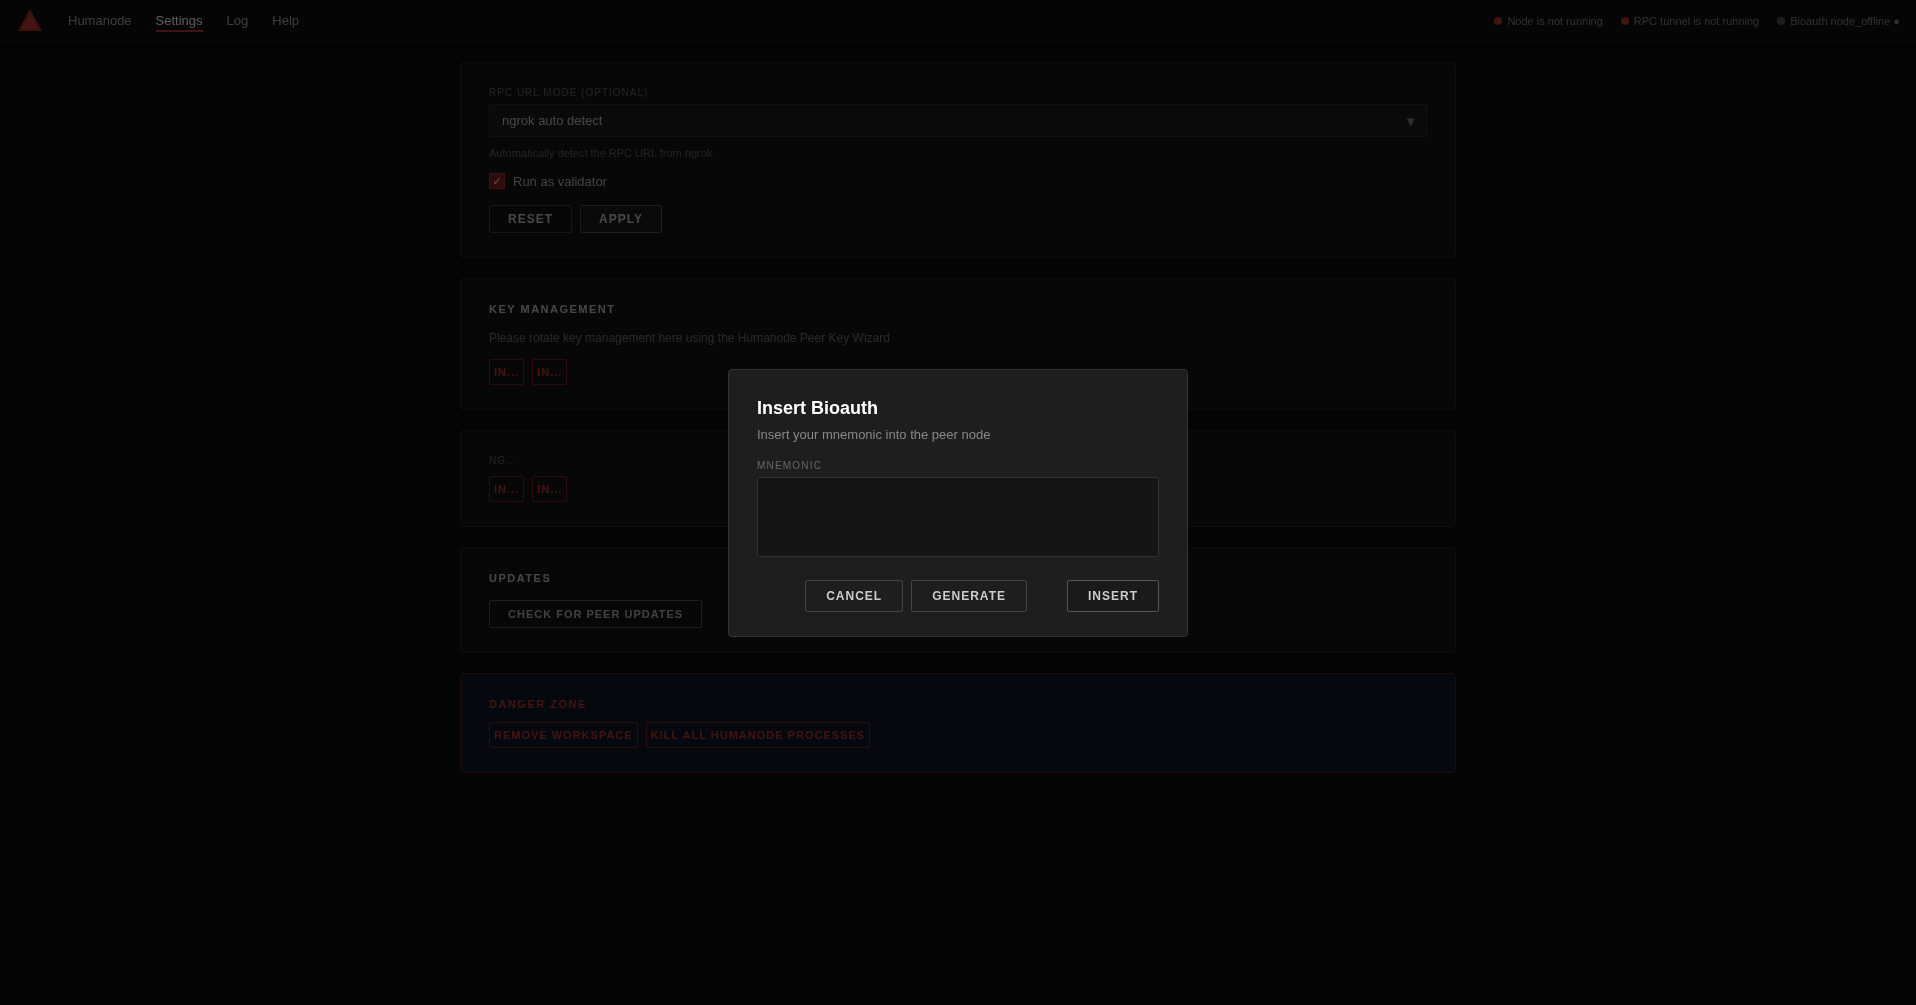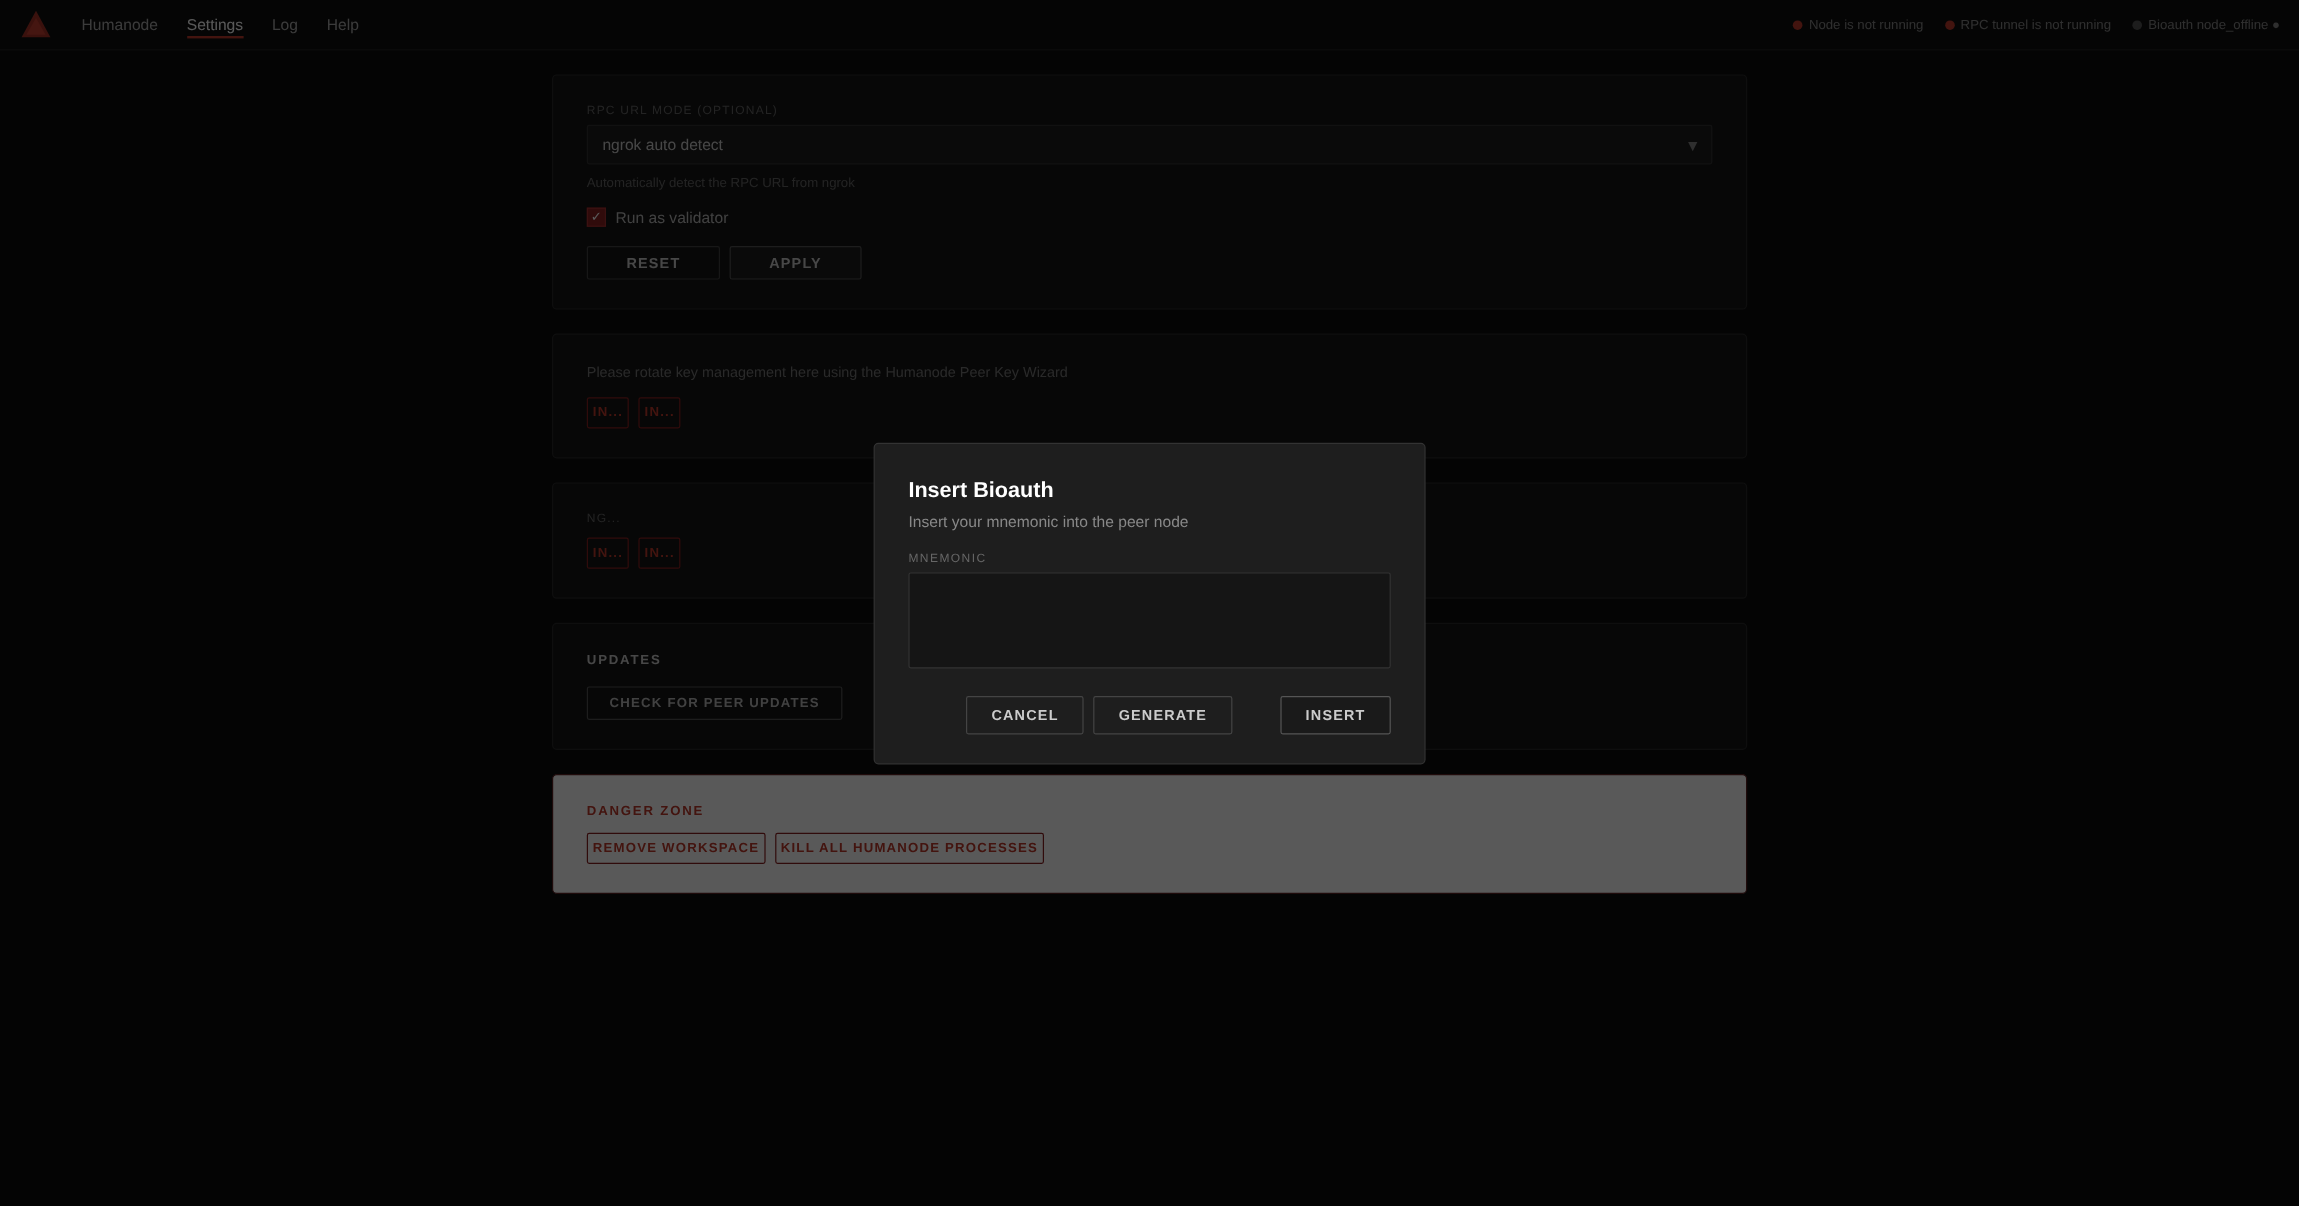--- a/index.html
+++ b/index.html
@@ -144,21 +144,21 @@
     }
     .checkbox-label {
       font-size: 13px;
       color: #bbb;
     }
     .btn-row {
       display: flex;
       gap: 8px;
     }
     .btn {
-      padding: 6px 32px;
+      padding: 6px 18px;
       font-size: 12px;
       font-weight: 600;
       letter-spacing: 1px;
       text-transform: uppercase;
       cursor: pointer;
       border-radius: 2px;
       border: 1px solid #444;
       background: transparent;
       color: #ccc;
     }
@@ -196,21 +196,21 @@
       text-transform: uppercase;
       cursor: pointer;
       background: transparent;
       border: 1px solid #555;
       color: #bbb;
       border-radius: 2px;
     }
 
     
     .danger-card {
-      background: #ffffff;
+      background: #0f172a;
       border: 1px solid #5a2020;
       border-radius: 4px;
       margin-bottom: 20px;
       padding: 24px 28px;
     }
     .danger-title {
       font-size: 11px;
       font-weight: 700;
       letter-spacing: 1.5px;
       color: #c0392b;
@@ -350,20 +350,21 @@
       </div>
       <span class="checkbox-label">Run as validator</span>
     </div>
     <div class="btn-row">
       <button class="btn">RESET</button>
       <button class="btn btn-apply">APPLY</button>
     </div>
   </div>
 
   <div class="section-card">
+    <div class="section-title">KEY MANAGEMENT</div>
     <div class="key-desc">Please rotate key management here using the Humanode Peer Key Wizard</div>
     <div class="btn-row">
       <button class="btn-danger-outline">IN...</button>
       <button class="btn-danger-outline">IN...</button>
     </div>
   </div>
 
   <div class="section-card">
     <div class="rpc-label">NG...</div>
     <div class="ng-btn-row">

